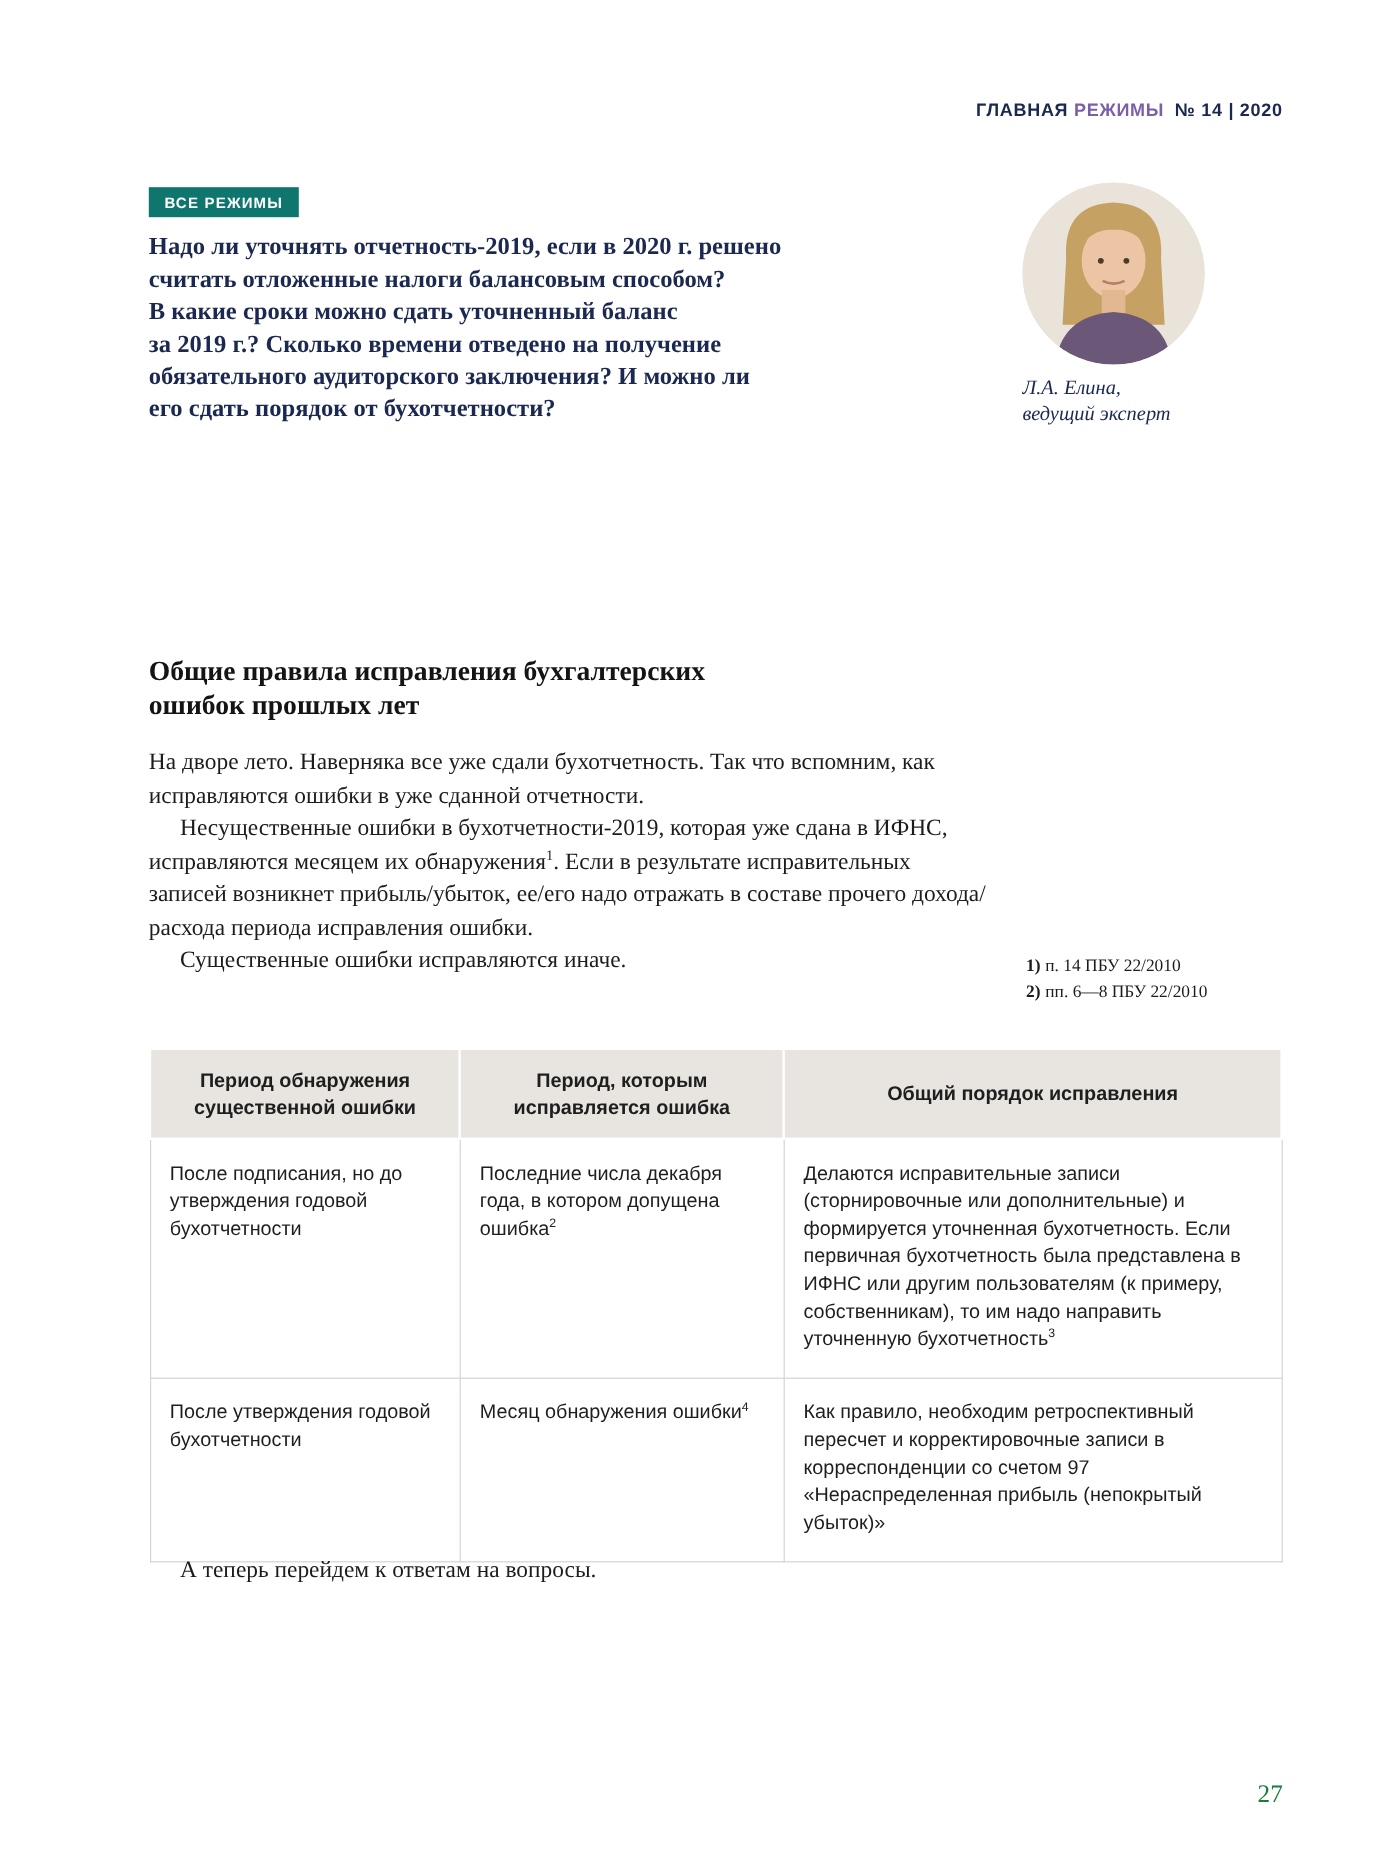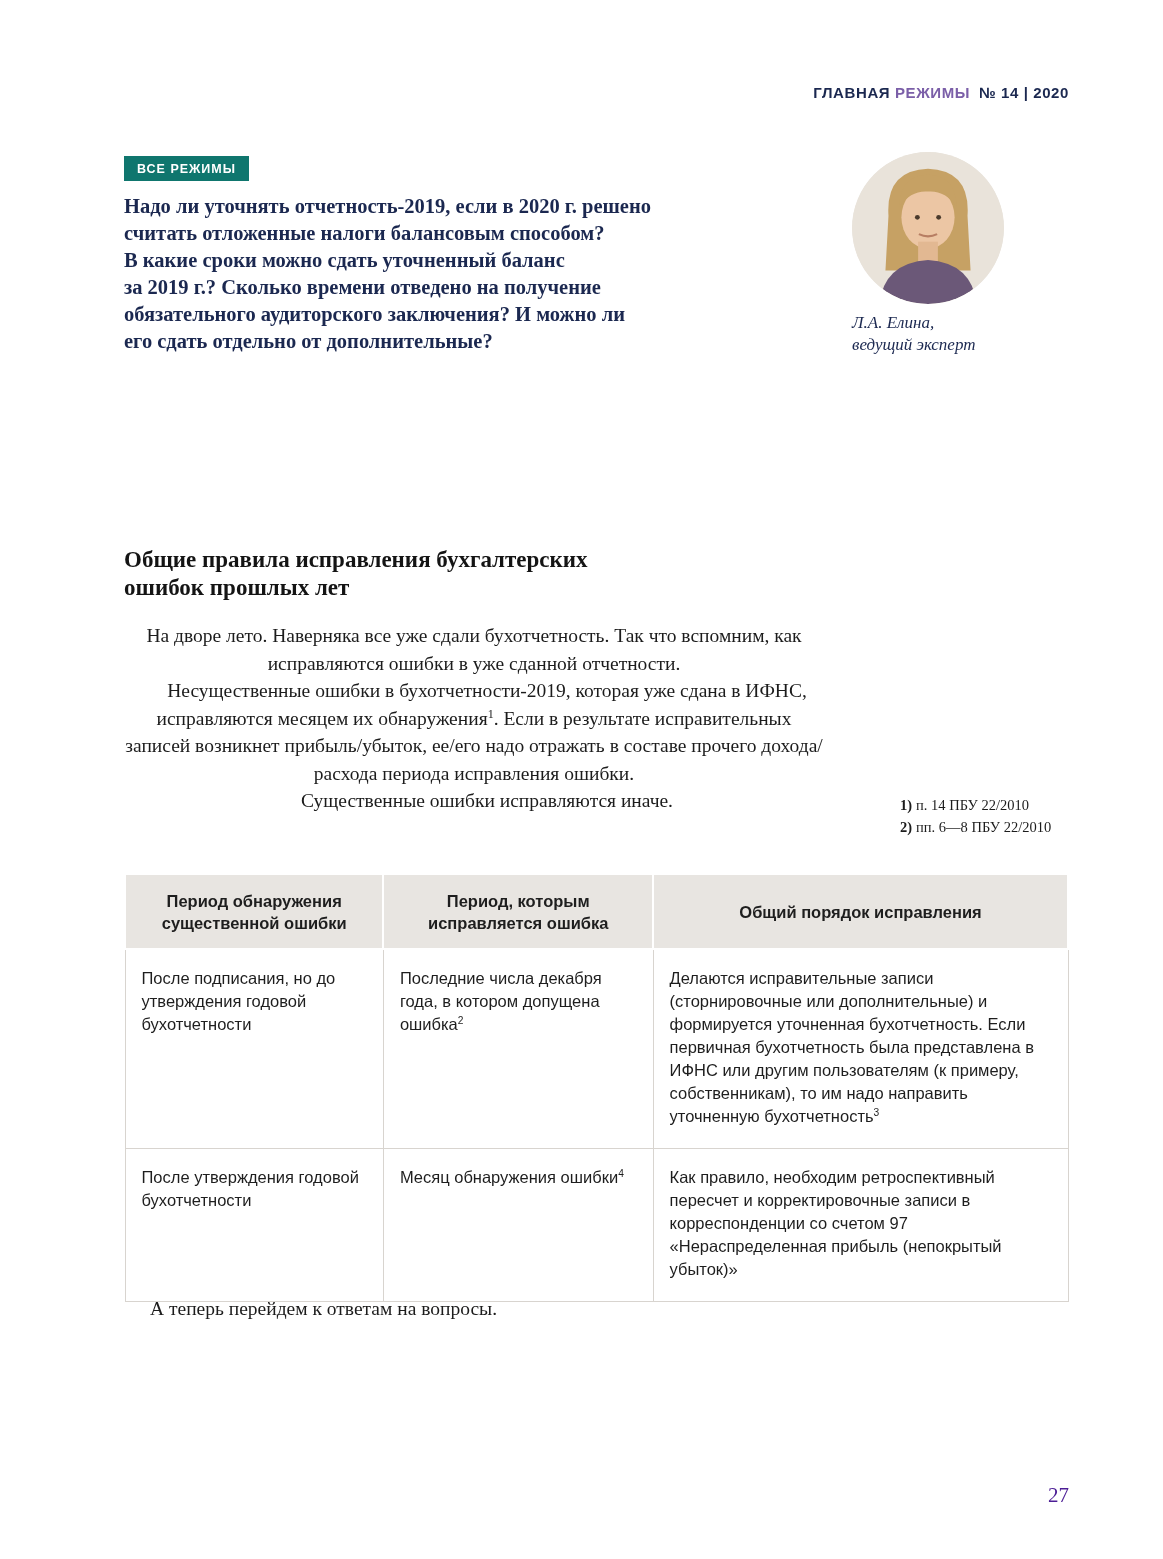--- a/index.html
+++ b/index.html
@@ -51,31 +51,31 @@
   }
 
   
   .section-heading {
     position:absolute; left:124px; top:546px;
     font-size:23px; line-height:28px; font-weight:bold; color:#141414;
   }
 
   
   .body-block { position:absolute; left:124px; width:700px; font-size:19.5px; line-height:27.5px; color:#1c1c1c; }
-  .body-top { top:622px;text-align:center; }
+  .body-top { top:622px; }
   .body-bottom { top:1295px; }
   .body-block p.indent { text-indent:26px; }
   sup { font-size:0.62em; vertical-align:super; line-height:0; }
 
   
   .footnotes {
     position:absolute; left:855px; width:220px;
     font-size:14.5px; line-height:22px; color:#1c1c1c;
   }
-  .fn-top { top:794px;margin-left:45px; }
+  .fn-top { top:794px; }
   .fn-bottom { top:1343px; }
   .fn b { margin-right:4px; }
 
   
   .rules-table {
     position:absolute; left:124px; top:873px; width:945px;
     border-collapse:collapse; table-layout:fixed;
     font-family:"Liberation Sans", sans-serif; color:#1e1e1e;
   }
   .rules-table col.c1 { width:27.4%; }
@@ -88,21 +88,21 @@
   }
   .rules-table td {
     border:1px solid #d8d4cf;
     font-size:16.5px; line-height:23px; vertical-align:top;
     padding:17px 16px 20px 16px;
   }
 
   
   .page-number {
     position:absolute; top:1483px; right:94px;
-    font-size:21px; color:#4c1d95;
+    font-size:21px; color:#15803d;
   }
 </style>
 </head>
 <body>
 
 <div class="page">
 
   <div class="mag-header">
     <span>ГЛАВНАЯ</span>
     <span class="brand-accent">РЕЖИМЫ</span>
@@ -110,21 +110,21 @@
   </div>
 
   <div class="badge">ВСЕ РЕЖИМЫ</div>
 
   <div class="intro">
     <div>Надо ли уточнять отчетность-2019, если в 2020 г. решено</div>
     <div>считать отложенные налоги балансовым способом?</div>
     <div>В какие сроки можно сдать уточненный баланс</div>
     <div>за 2019 г.? Сколько времени отведено на получение</div>
     <div>обязательного аудиторского заключения? И можно ли</div>
-    <div>его сдать отдельно от дополнительные?</div>
+    <div>его сдать порядок от бухотчетности?</div>
   </div>
 
   <div class="avatar">
     <svg viewBox="0 0 100 100">
       <defs>
           <clipPath id="avclip">
             <circle cx="50" cy="50" r="50"></circle>
           </clipPath>
         </defs>
       <g clip-path="url(#avclip)">

